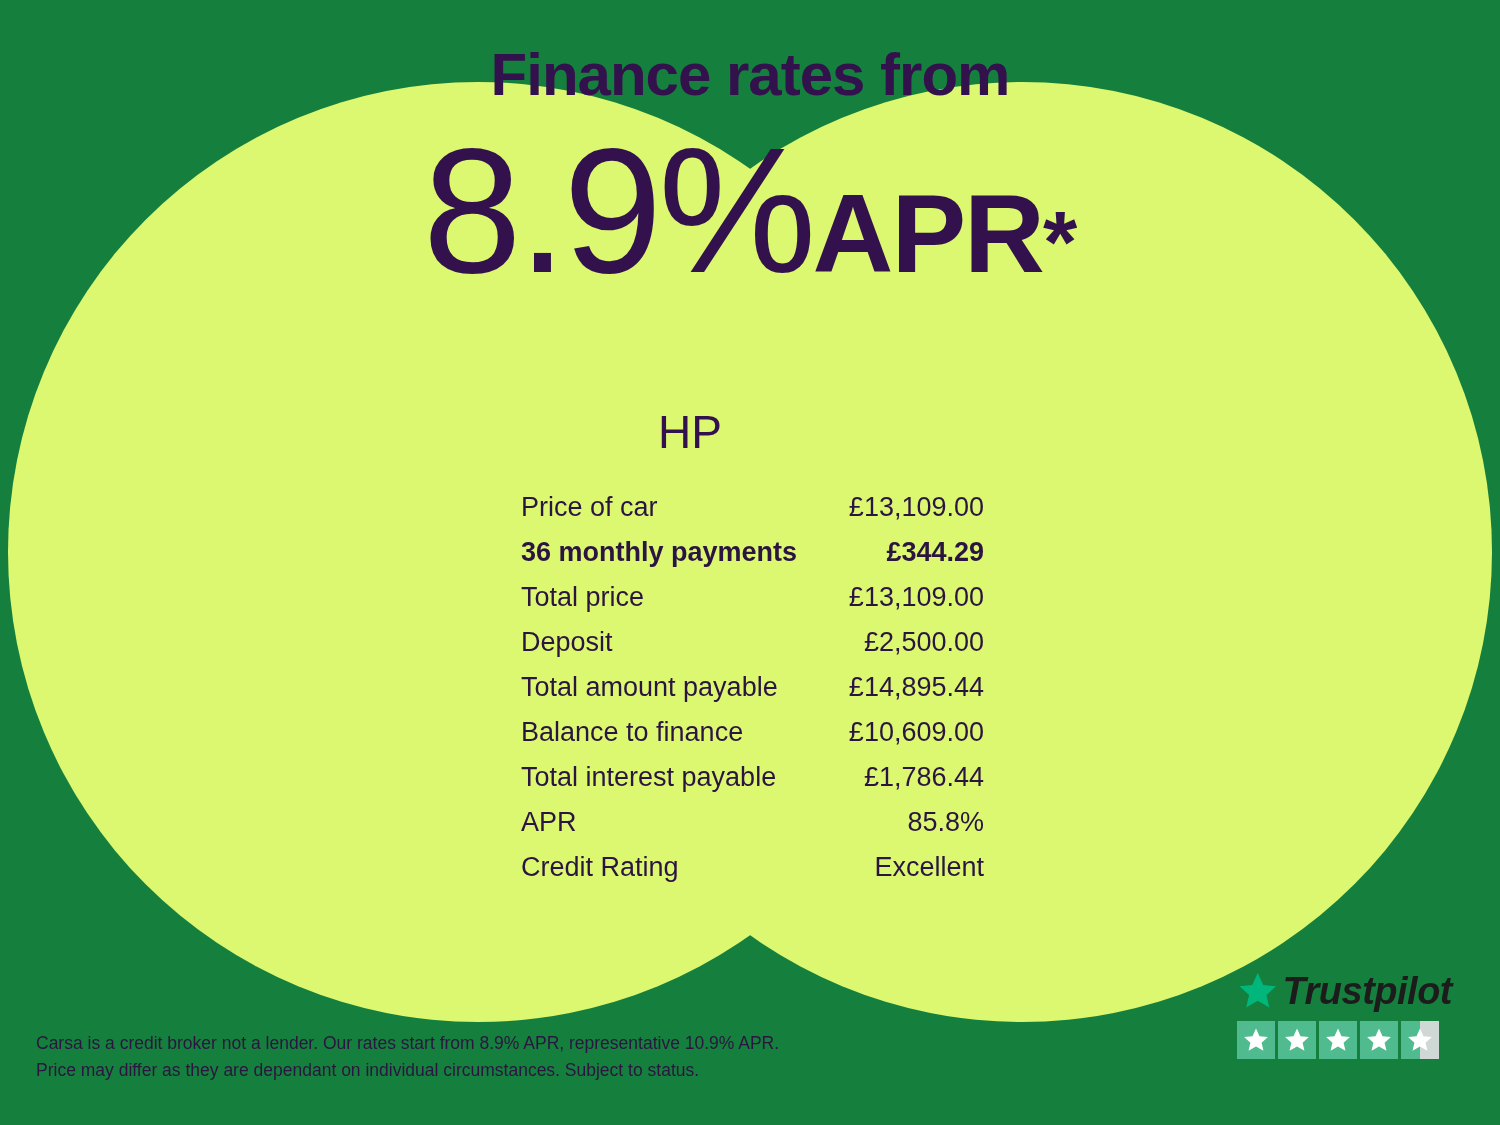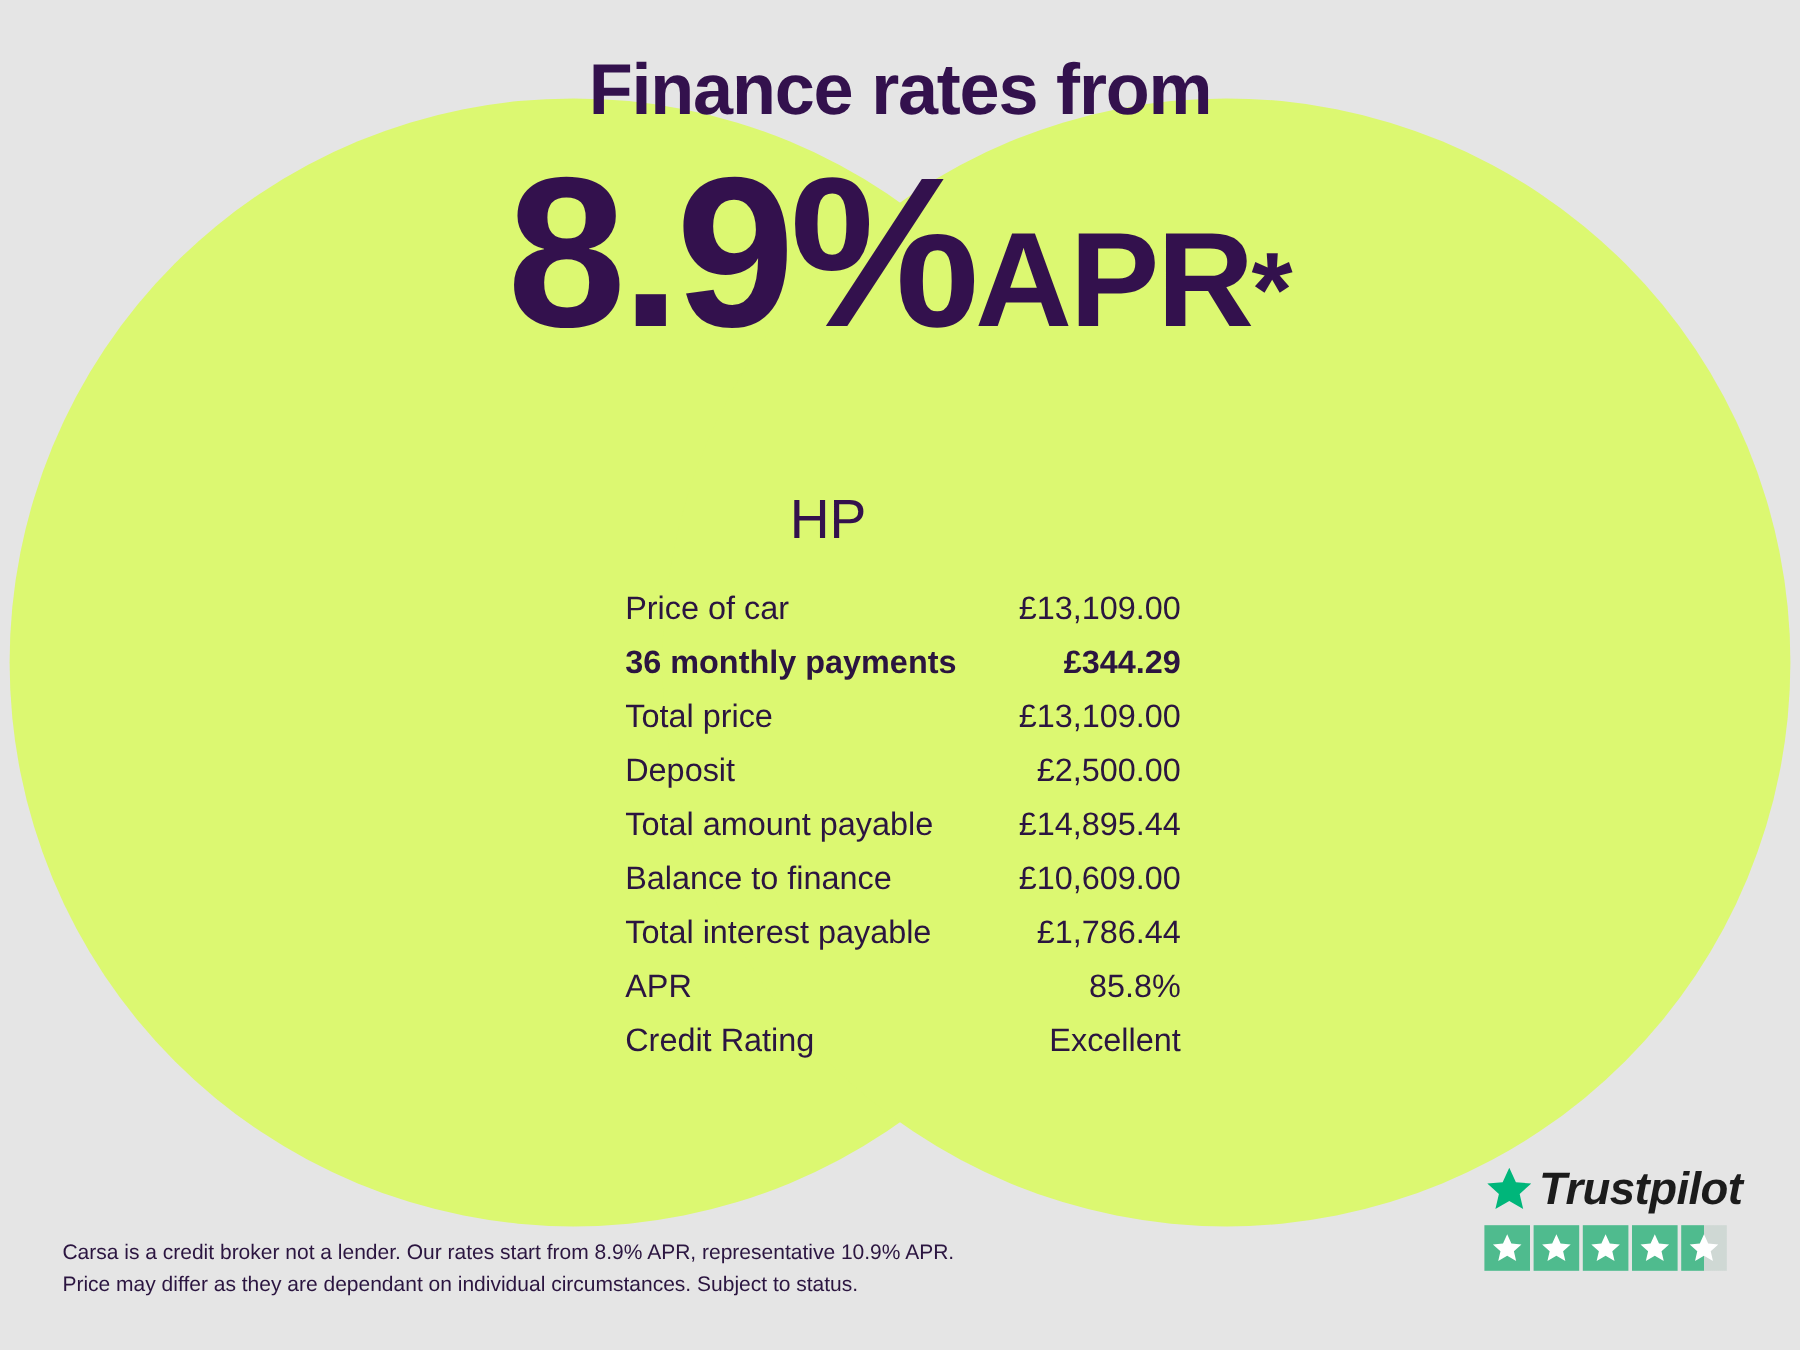--- a/index.html
+++ b/index.html
@@ -10,21 +10,21 @@
     width: 1500px;
     height: 1125px;
     overflow: hidden;
     font-family: "Liberation Sans", sans-serif;
     background: #f2fcb4;
   }
   #stage {
     position: relative;
     width: 1500px;
     height: 1125px;
-    background: #e5e5e5;
+    background: #15803d;
     overflow: hidden;
   }
   .blob {
     position: absolute;
     border-radius: 50%;
     background: #dcf871;
   }
   .blob-left {
     left: 8px;
     top: 82px;
@@ -59,21 +59,21 @@
     position: absolute;
     top: 122px;
     left: 0;
     width: 1500px;
     text-align: center;
     color: #33114d;
     white-space: nowrap;
   }
   .rate-big {
     font-size: 178px;
-    font-weight: bold;
+    font-weight: normal;
     letter-spacing: -4px;
     line-height: 1;
     vertical-align: baseline;
   }
   .rate-apr {
     font-size: 112px;
     font-weight: bold;
     letter-spacing: -2px;
     line-height: 1;
     vertical-align: baseline;
@@ -113,21 +113,21 @@
   }
   .label {
     text-align: left;
     margin-left: 37px;
   }
   .value {
     text-align: right;
   }
   .disclaimer {
     position: absolute;
-    left: 52px;
+    left: 36px;
     top: 1030px;
     width: 780px;
     color: #2b1540;
     font-size: 17.5px;
     line-height: 1.55;
   }
   .trustpilot {
     position: absolute;
     right: 48px;
     top: 968px;

